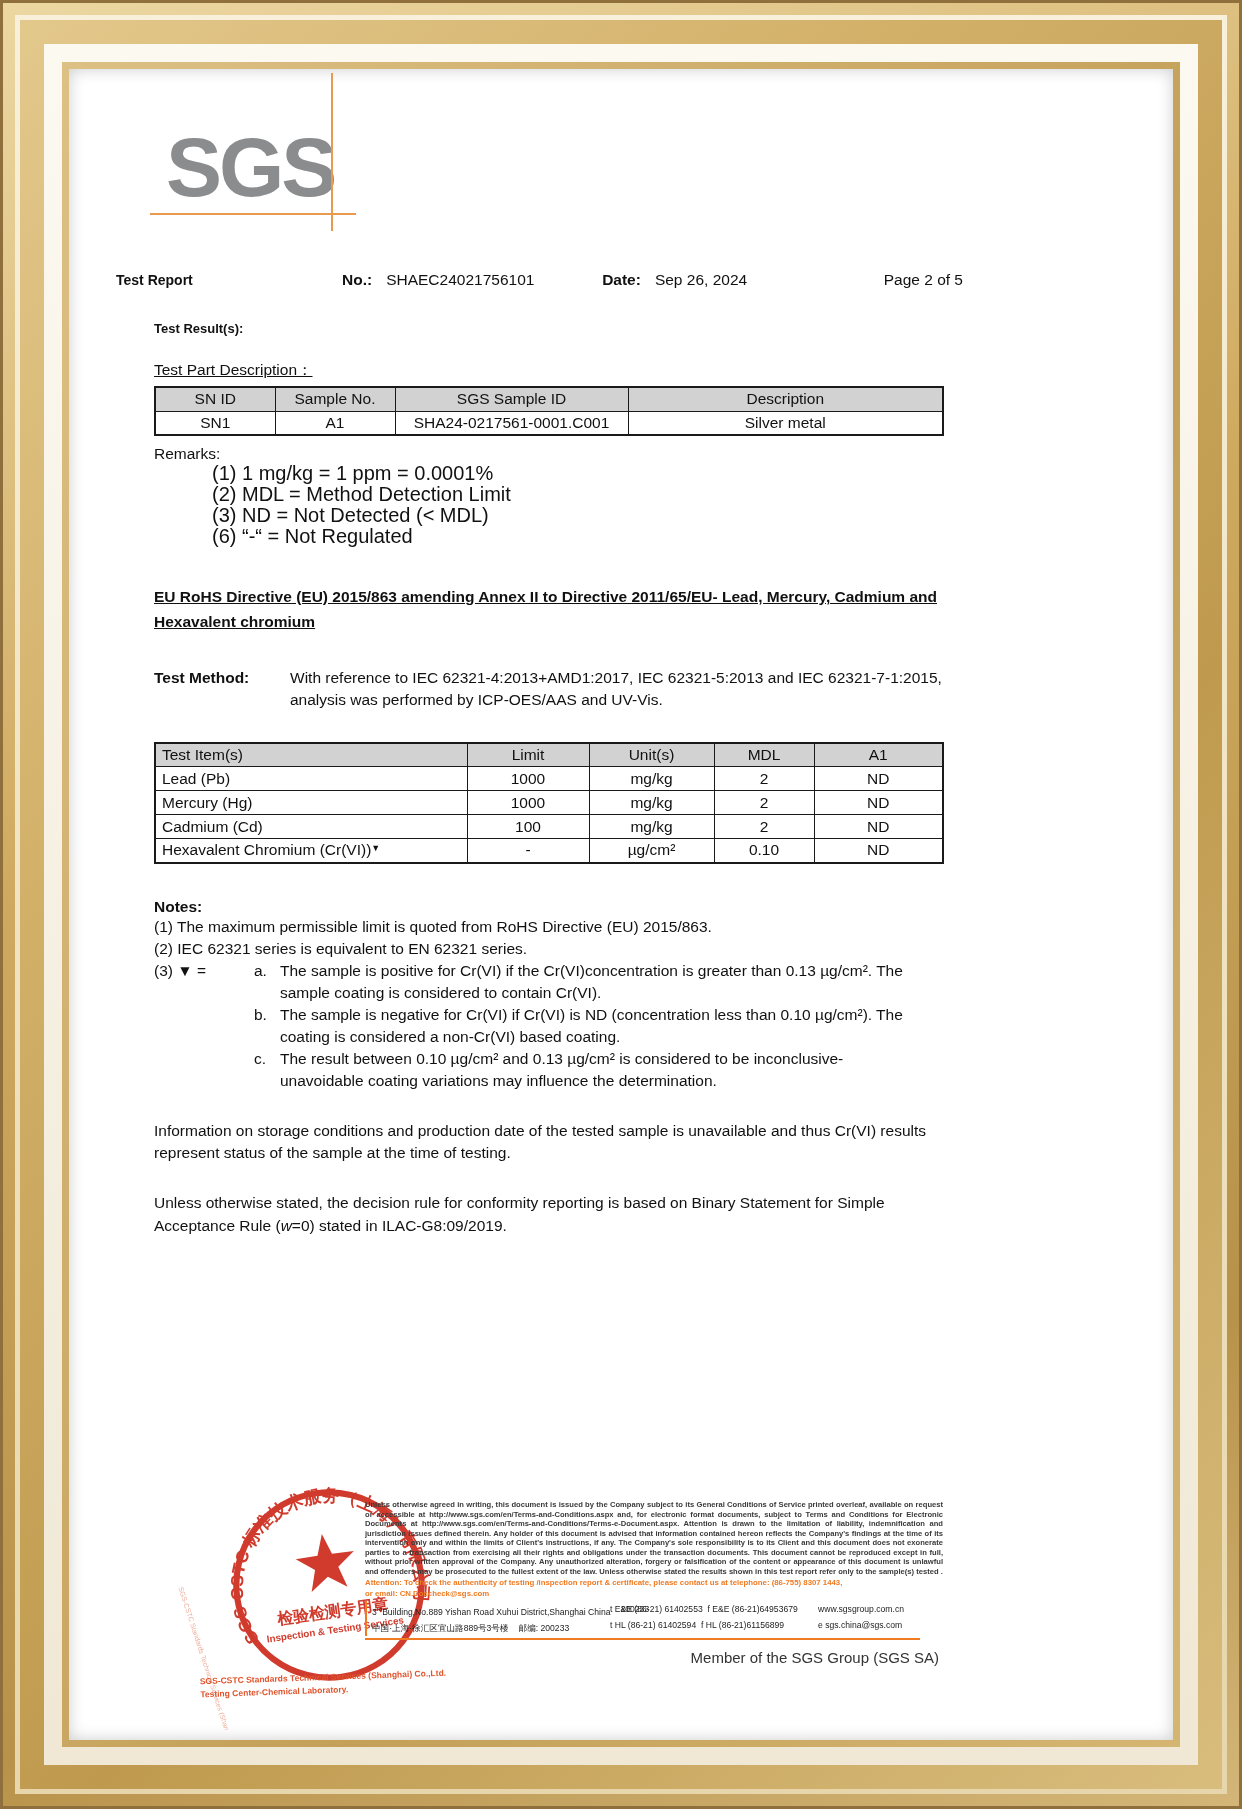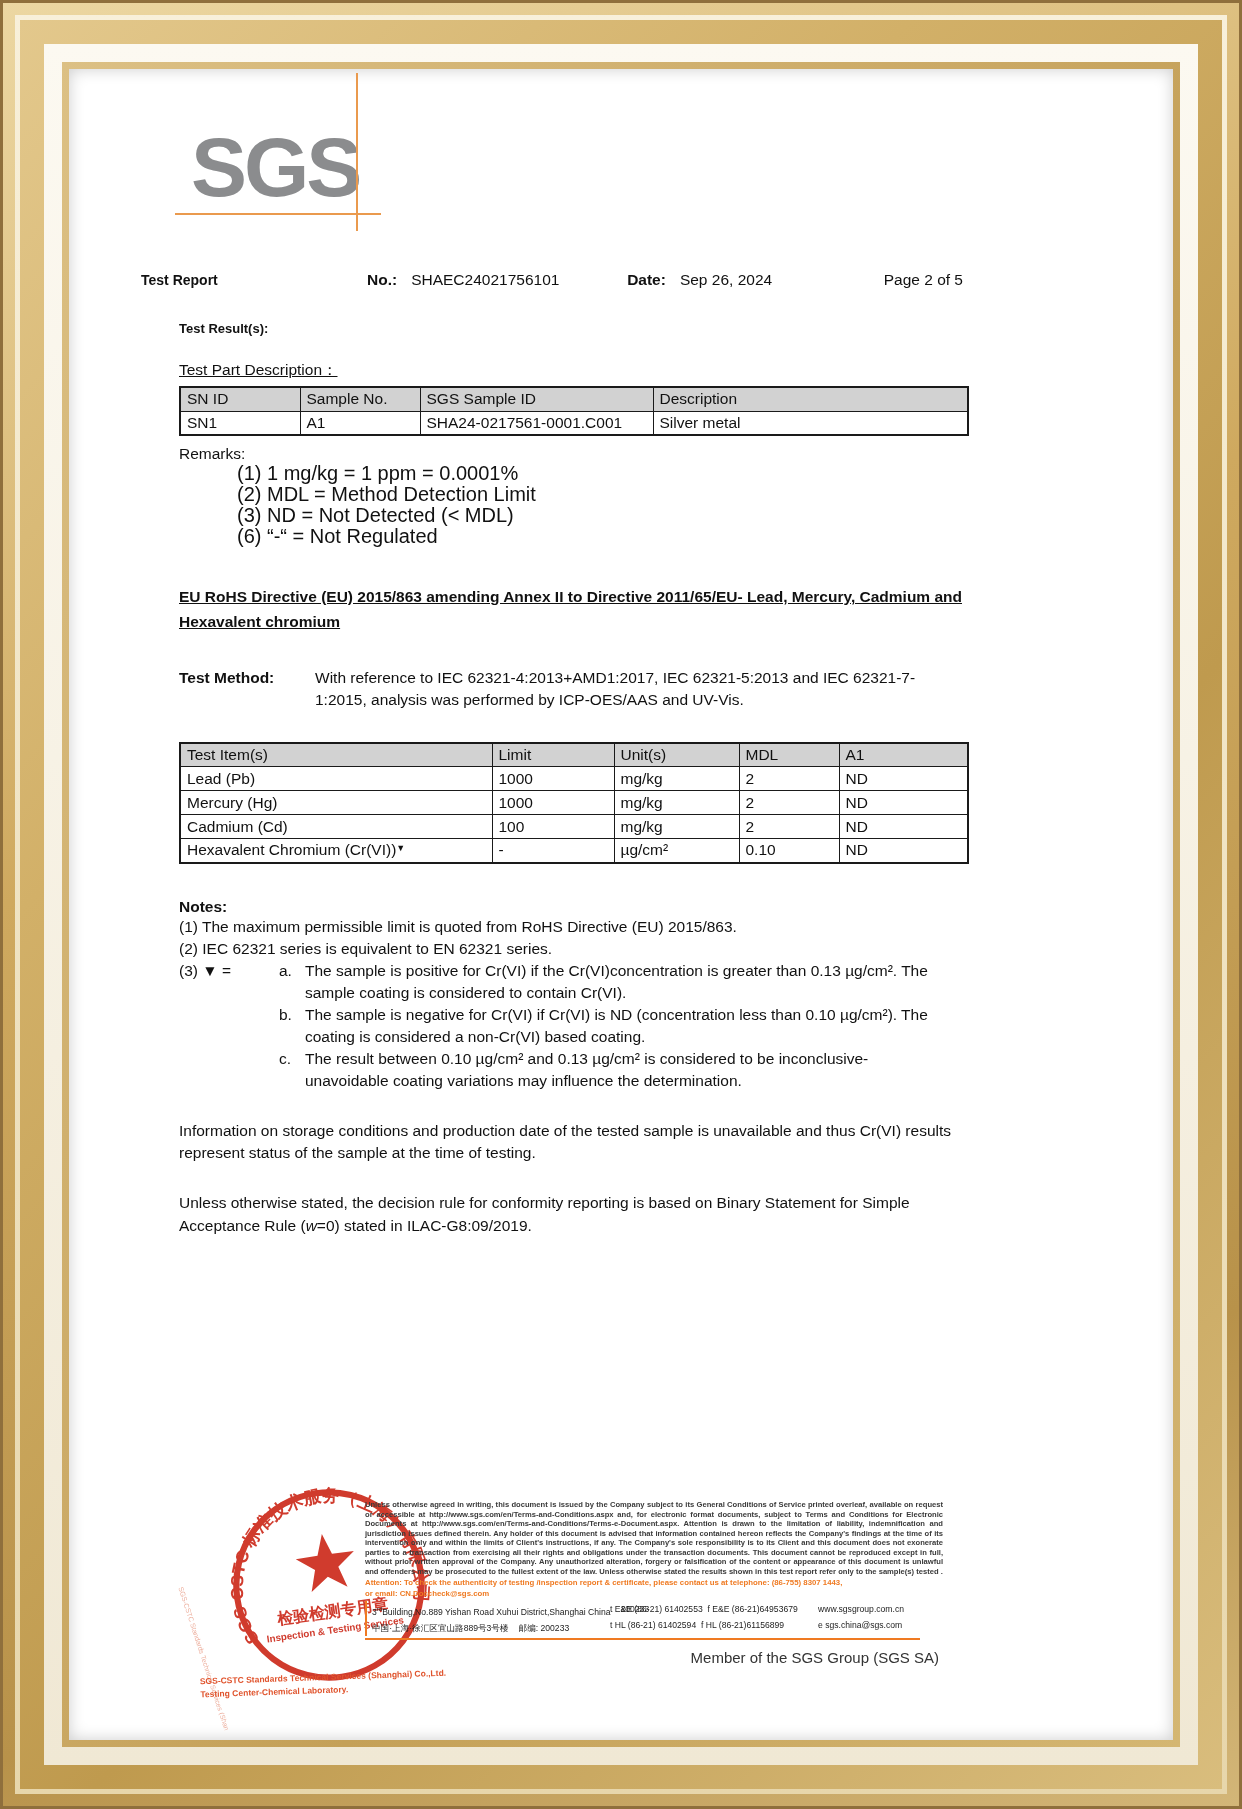--- a/index.html
+++ b/index.html
@@ -6,41 +6,41 @@
   *{box-sizing:border-box;}
   .stage{width:1242px;height:1809px;font-family:"Liberation Sans","DejaVu Sans",sans-serif;color:#111;}
   
   .f0{width:100%;height:100%;padding:3px;background:#8f6f3c;}
   .f1{width:100%;height:100%;padding:12px;background:linear-gradient(160deg,#ecd7a2 0%,#cfa95f 40%,#b8924a 78%,#d3b678 100%);}
   .f2{width:100%;height:100%;padding:5px;background:linear-gradient(#f8f0da,#e7d6ab);}
   .f3{width:100%;height:100%;padding:24px;background:linear-gradient(135deg,#e3c88c 0%,#d2b068 30%,#bf9a4e 62%,#d9bd7d 100%);}
   .f4{width:100%;height:100%;padding:18px;background:linear-gradient(#fcf9f1,#f0e8d4);}
   .f5{width:100%;height:100%;padding:7px;background:linear-gradient(120deg,#dcc084,#c4a058 60%,#d4b672);}
   .page{width:100%;height:100%;background:#ffffff;position:relative;overflow:hidden;box-shadow:inset 0 0 16px rgba(0,0,0,.20);}
-  .content{padding:56px 210px 0 72px;}
+  .content{padding:56px 210px 0 47px;}
   
   .logo-wrap{position:relative;margin-left:34px;width:230px;height:112px;}
   .logo-text{font-size:84px;font-weight:bold;letter-spacing:-3px;color:#8b8c8e;line-height:84px;position:absolute;left:16px;top:0;}
   .logo-hline{position:absolute;left:0;top:88px;width:206px;height:2px;background:#ea9a4e;}
   .logo-vline{position:absolute;left:181px;top:-52px;width:2px;height:158px;background:#ea9a4e;}
   
   .header-row{display:flex;align-items:baseline;margin-top:34px;font-size:15.5px;}
   .rpt-title{font-size:14px;font-weight:bold;width:226px;}
   .hdr-label{font-weight:bold;}
   .hdr-no-val{margin-left:14px;width:216px;}
   .hdr-date-val{margin-left:14px;}
   .hdr-page{margin-left:auto;}
   
   .b{margin-left:38px;}
   .sec-heading{font-weight:bold;font-size:13px;margin-top:32px;}
   .part-heading{font-size:15.5px;text-decoration:underline;margin-top:24px;}
   table{border-collapse:collapse;width:790px;font-size:15.5px;margin-top:5px;}
   table,td,th{border:1px solid #1a1a1a;}
   table{border-width:2px;}
-  td,th{padding:1px 6px;height:24px;text-align:left;font-weight:normal;}
+  td,th{padding:1px 6px;height:24px;text-align:center;font-weight:normal;}
   thead td{background:#d2d2d2;}
   .col-item{text-align:left;}
   .tri{font-size:9px;vertical-align:4px;}
   .remarks-h{font-size:15.5px;margin-top:9px;}
   .remark-line{font-size:20px;line-height:21px;margin-left:58px;}
   .directive{font-size:15.5px;font-weight:bold;text-decoration:underline;max-width:810px;margin-top:38px;line-height:1.6;}
   .method-row{display:flex;margin-top:32px;font-size:15.5px;line-height:1.45;}
   .method-label{font-weight:bold;width:136px;flex:none;}
   .method-text{width:655px;}
   .notes-h{font-weight:bold;font-size:15.5px;margin-top:34px;}

